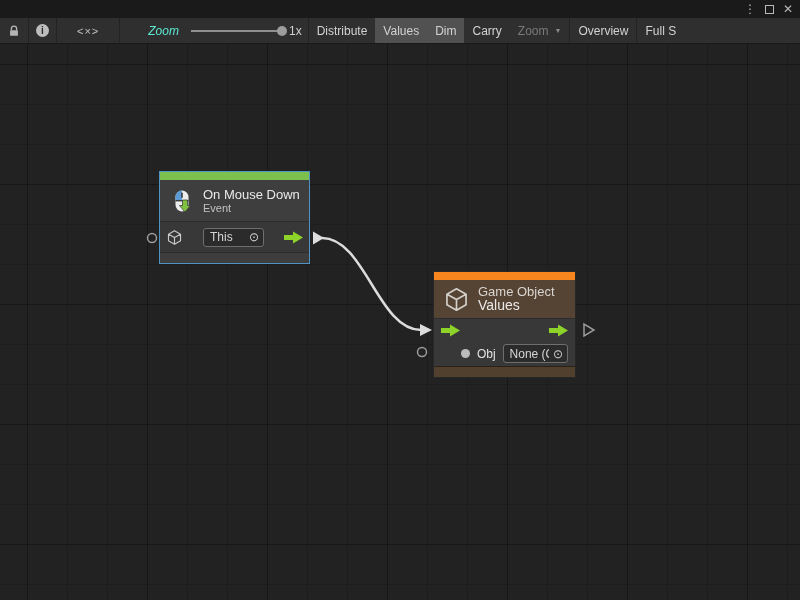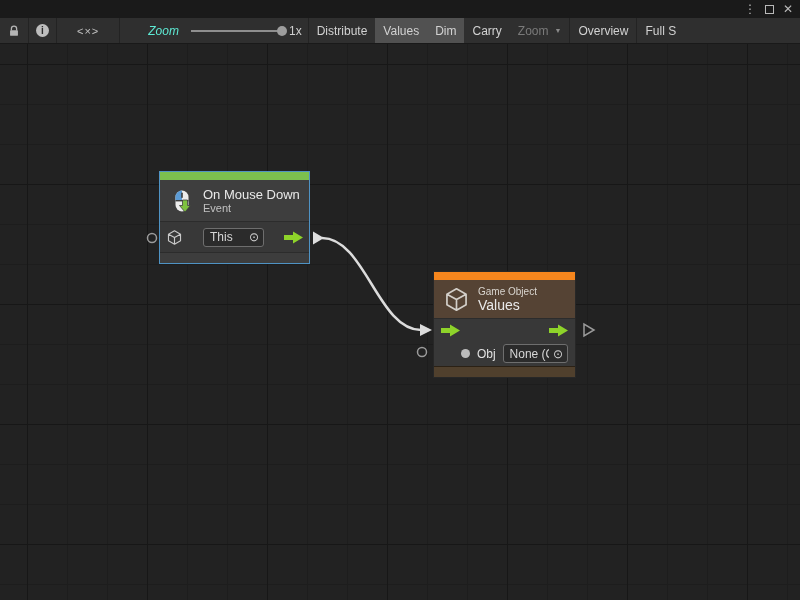--- a/index.html
+++ b/index.html
@@ -73,21 +73,21 @@
   .colorbar { height:8px; }
   .colorbar.green { background:#7cc04e; }
   .colorbar.orange { background:#f6861d; }
   .node-header {
     display:flex; align-items:center; gap:8px; padding:4px 9px;
   }
   .omd .node-header { background:#3e3e3e; height:41px; }
   .destroy .node-header { background:#554334; height:38px; }
   .node-title { color:#e9e9e9; font-size:13px; line-height:15px; }
   .node-subtitle { color:#c2c2c2; font-size:11px; line-height:13px; }
-  .node-category { color:#d9d5cf; font-size:10px; line-height:13px; }
+  .node-category { color:#d9d5cf; font-size:13px; line-height:13px; }
   .destroy .node-title { font-size:14px; }
   .node-body { background:#383838; border-top:1px solid #2c2c2c; }
   .omd .node-body { height:31px; display:flex; align-items:center; padding:0 6px; gap:20px; }
   .node-footer { height:11px; border-top:1px solid #2c2c2c; }
   .omd .node-footer { background:#3d3d3d; }
   .destroy .node-footer { background:#50402d; border-top:1px solid #2b2115; }
   .exec-row { height:22px; display:flex; align-items:center; padding:0 7px; }
   .exec-row .spacer { flex:1; }
   .obj-row { height:25px; display:flex; align-items:center; padding:0 7px; gap:7px;margin-left:20px; }
   .port-dot { width:9px; height:9px; border-radius:50%; background:#bcbcbc; }

